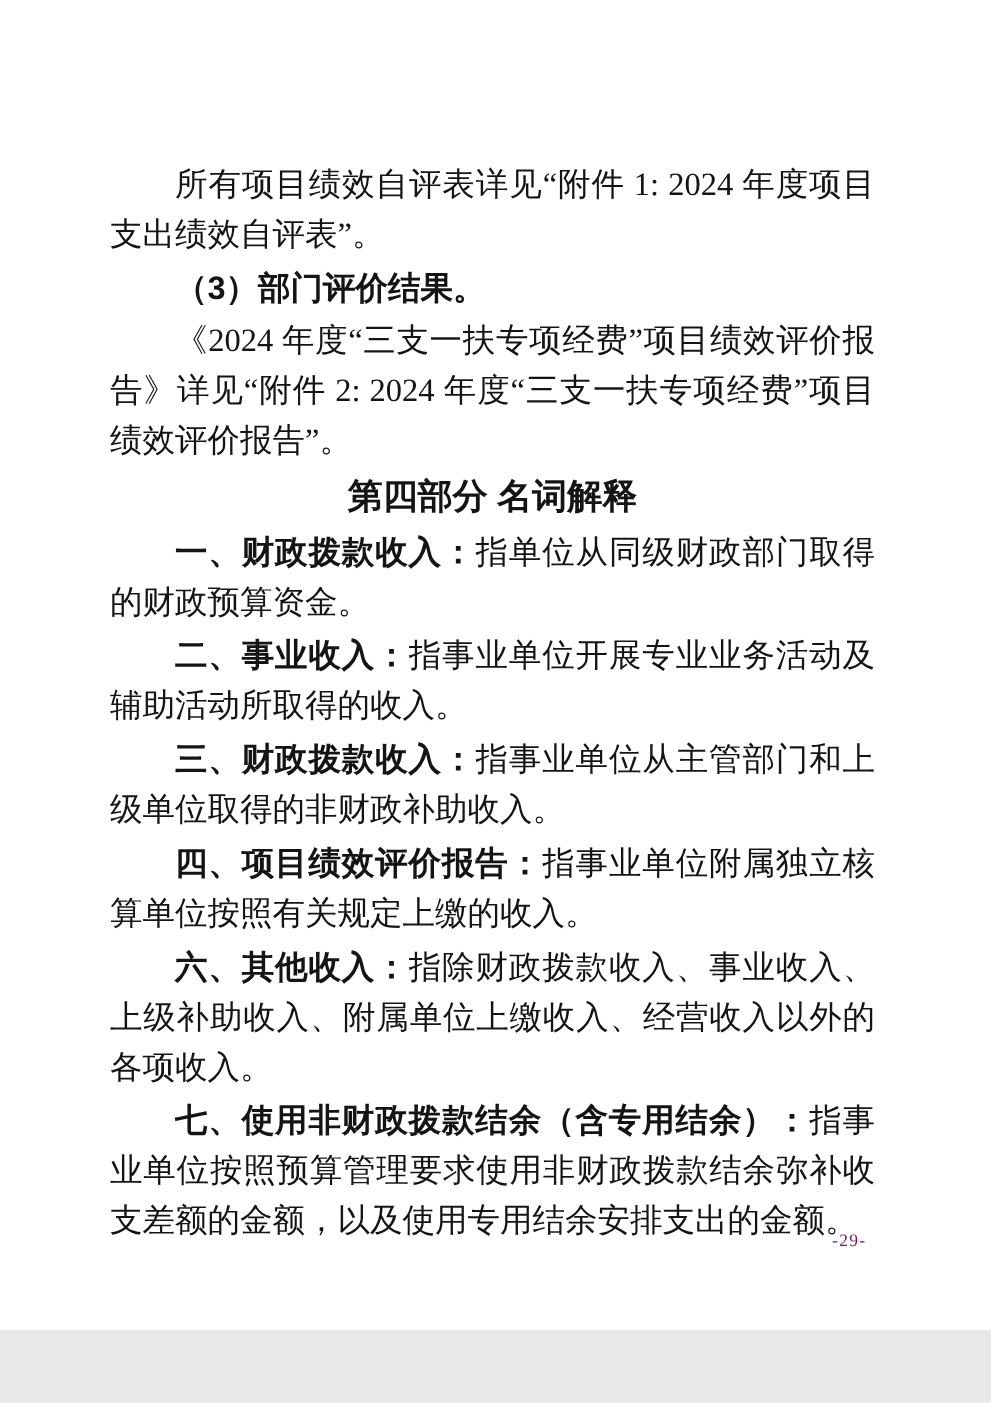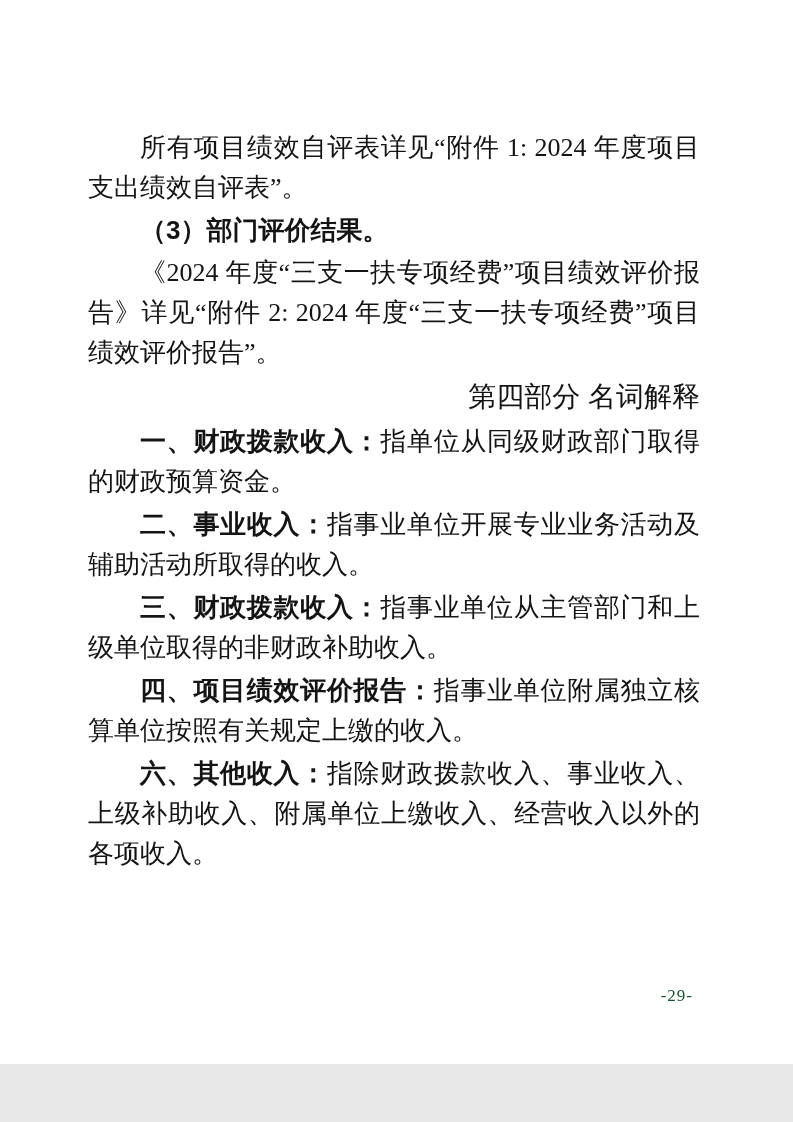--- a/index.html
+++ b/index.html
@@ -34,44 +34,45 @@
     font-family: "Liberation Sans", sans-serif;
     font-weight: bold;
   }
   .para .r {
     font-weight: normal;
   }
   .heading {
     font-family: "Liberation Sans", sans-serif;
     font-size: 28px;
     line-height: 44px;
-    font-weight: normal;
-    text-align: right;
+    font-weight: bold;
+    text-align: center;
     text-indent: 0;
     margin: 0 0 2px 0;
   }
   .footer-page-number {
     position: absolute;
     top: 986px;
     right: 100px;
     font-family: "Liberation Serif", serif;
-    font-size: 17px;
+    font-size: 14px;
     letter-spacing: 1px;
-    color: #14532d;
+    color: #701a75;
   }
 </style>
 </head>
 <body>
 
 <div class="page">
   <div class="content">
       <div class="para"><span class="r">所有项目绩效自评表详见“附件 1: 2024 年度项目支出绩效自评表”。</span></div>
       <div class="para"><span class="b">（3）部门评价结果。</span></div>
       <div class="para"><span class="r">《2024 年度“三支一扶专项经费”项目绩效评价报告》详见“附件 2: 2024 年度“三支一扶专项经费”项目绩效评价报告”。</span></div>
       <div class="heading"><span class="b">第四部分 名词解释</span></div>
       <div class="para"><span class="b">一、财政拨款收入：</span><span class="r">指单位从同级财政部门取得的财政预算资金。</span></div>
       <div class="para"><span class="b">二、事业收入：</span><span class="r">指事业单位开展专业业务活动及辅助活动所取得的收入。</span></div>
       <div class="para"><span class="b">三、财政拨款收入：</span><span class="r">指事业单位从主管部门和上级单位取得的非财政补助收入。</span></div>
       <div class="para"><span class="b">四、项目绩效评价报告：</span><span class="r">指事业单位附属独立核算单位按照有关规定上缴的收入。</span></div>
       <div class="para"><span class="b">六、其他收入：</span><span class="r">指除财政拨款收入、事业收入、上级补助收入、附属单位上缴收入、经营收入以外的各项收入。</span></div>
+      <div class="para"><span class="b">七、使用非财政拨款结余（含专用结余）：</span><span class="r">指事业单位按照预算管理要求使用非财政拨款结余弥补收支差额的金额，以及使用专用结余安排支出的金额。</span></div>
     </div>
   <div class="footer-page-number">-29-</div>
 </div>
 
 </body></html>

